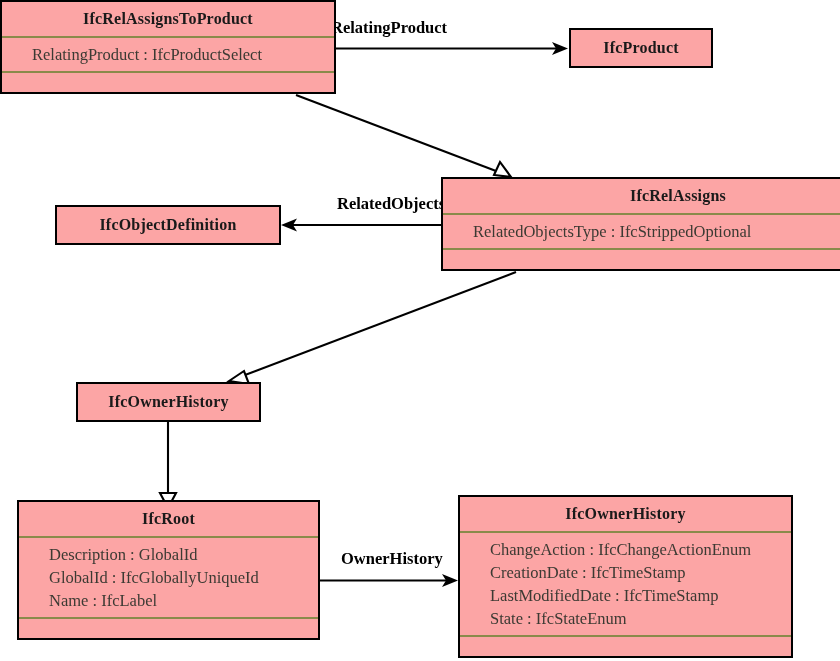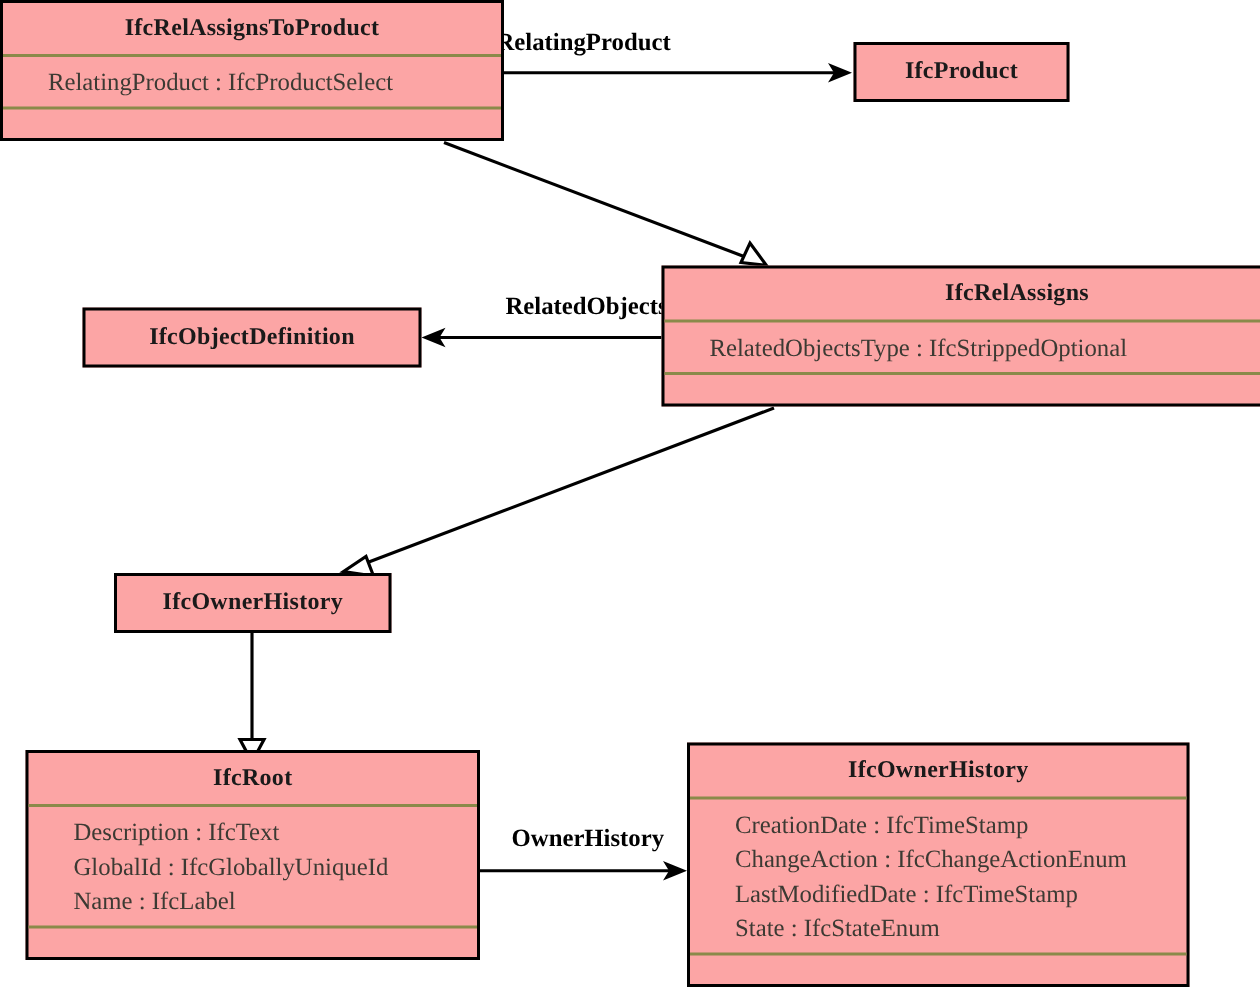--- a/index.html
+++ b/index.html
@@ -166,34 +166,34 @@
   </div>
 
   <div class="uml-class simple" style="left:76px; top:382px; width:185px;">
     <div class="uml-title">IfcOwnerHistory</div>
   </div>
 
   <div class="uml-class" style="left:17px; top:500px; width:303px;justify-content:flex-end;">
     <div class="uml-title">IfcRoot</div>
     <div class="uml-sep"></div>
     <div class="uml-attrs">
-      <div class="uml-attr">Description : IfcText</div>
+      <div class="uml-attr">Description : GlobalId</div>
       <div class="uml-attr">GlobalId : IfcGloballyUniqueId</div>
       <div class="uml-attr">Name : IfcLabel</div>
     </div>
     <div class="uml-sep"></div>
     <div class="uml-empty"></div>
   </div>
 
   <div class="uml-class" style="left:458px; top:495px; width:335px;">
     <div class="uml-title">IfcOwnerHistory</div>
     <div class="uml-sep"></div>
     <div class="uml-attrs">
+      <div class="uml-attr">ChangeAction : IfcChangeActionEnum</div>
       <div class="uml-attr">CreationDate : IfcTimeStamp</div>
-      <div class="uml-attr">ChangeAction : IfcChangeActionEnum</div>
       <div class="uml-attr">LastModifiedDate : IfcTimeStamp</div>
       <div class="uml-attr">State : IfcStateEnum</div>
     </div>
     <div class="uml-sep"></div>
     <div class="uml-empty"></div>
   </div>
 
 </div>
 
 </body></html>

